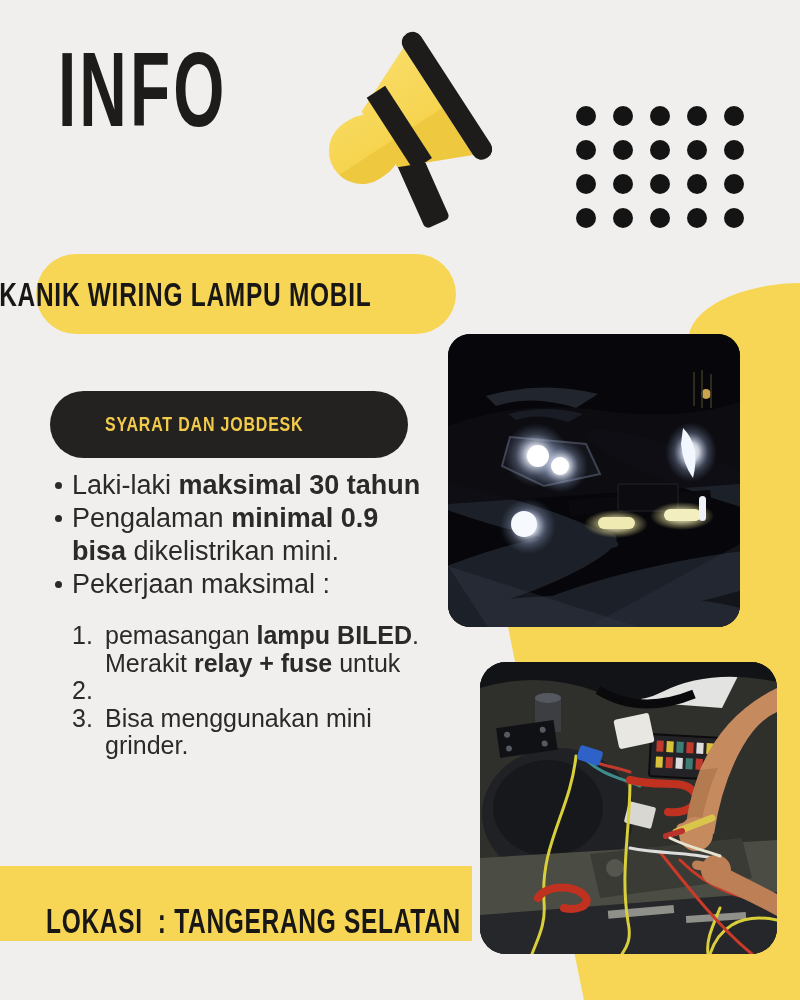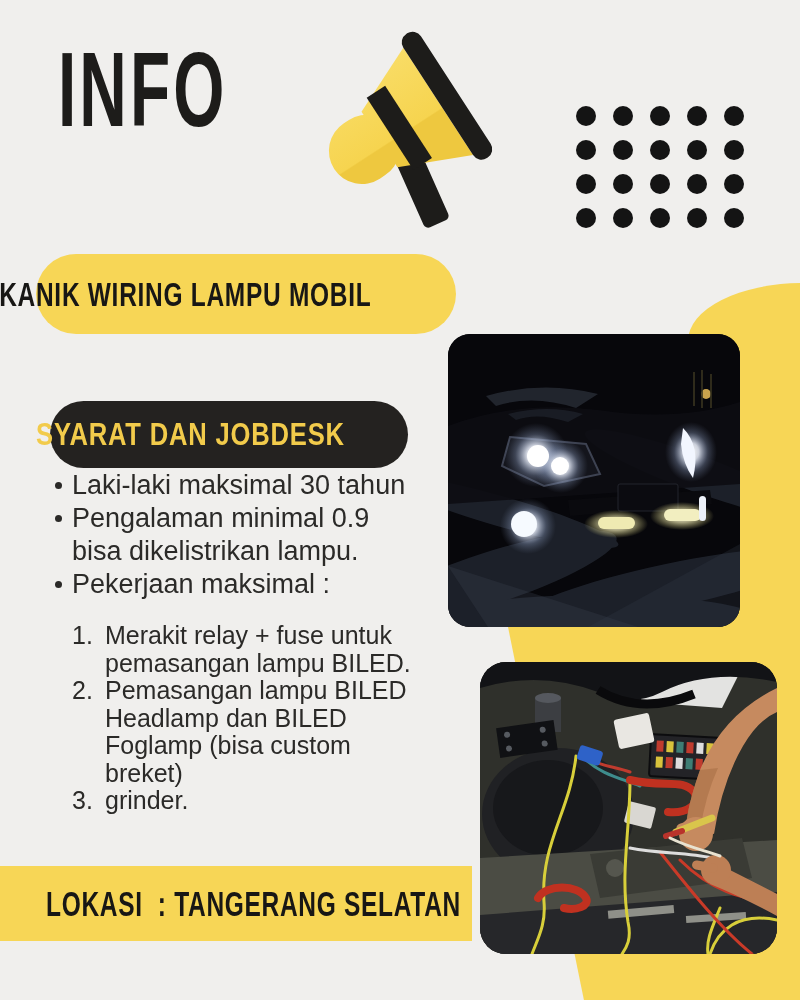--- a/index.html
+++ b/index.html
@@ -27,38 +27,38 @@
   
   .dots{position:absolute;left:576px;top:106px;z-index:3;display:grid;
     grid-template-columns:repeat(5,20px);grid-auto-rows:20px;column-gap:17px;row-gap:14px;}
   .dot{width:20px;height:20px;border-radius:50%;background:#141414;}
   
   .pill{position:absolute;z-index:3;display:flex;align-items:center;justify-content:center;
     font-weight:bold;}
   .pill-role{left:36px;top:254px;width:420px;height:80px;border-radius:40px;
     background:#f7d656;color:#181715;font-size:34px;}
   .pill-role .cond{transform:scaleX(.72);letter-spacing:1px;}
-  .pill-section{left:50px;top:401px;width:358px;height:67px;border-radius:34px;
-    background:#242220;color:#f2cb4b;font-size:32px;}
+  .pill-section{left:50px;top:391px;width:358px;height:67px;border-radius:34px;
+    background:#242220;color:#f2cb4b;font-size:20px;}
   .pill-section .cond{transform:scaleX(.80);letter-spacing:1px;}
   
   .req{position:absolute;left:46px;top:469px;width:408px;z-index:3;margin:0;padding:0;
     list-style:none;color:#2b2a28;font-size:27px;line-height:33px;}
   .req li{position:relative;padding-left:26px;}
   .req li::before{content:"";position:absolute;left:9px;top:13px;width:7px;height:7px;
     border-radius:50%;background:#2b2a28;}
   
   .tasks{position:absolute;left:72px;top:622px;width:382px;z-index:3;margin:0;padding:0;
     list-style:none;color:#2b2a28;font-size:25px;line-height:27.5px;}
   .tasks li{display:flex;}
   .tasks .num{flex:0 0 33px;}
-  .b{font-weight:normal;}
+  .b{font-weight:bold;}
   
   .banner{position:absolute;left:0;top:866px;width:472px;height:75px;z-index:3;
-    background:#f7d656;display:flex;align-items:center;color:#181715;
+    background:#f7d656;display:flex;align-items:flex-end;color:#181715;
     font-weight:bold;font-size:35px;padding-left:46px;box-sizing:border-box;}
   .banner .cond{transform:scaleX(.70);letter-spacing:1px;}
 </style>
 </head>
 <body>
 
 <div class="poster">
 
   <div class="blob blob-right"></div>
   <div class="blob blob-bottom"></div>
@@ -118,50 +118,45 @@
 
   <ul class="req">
       <li>
         <div class="li-body">
           <div class="line"><span>Laki-laki </span><span class="b">maksimal 30 tahun</span></div>
         </div>
       </li>
       <li>
         <div class="li-body">
           <div class="line"><span>Pengalaman </span><span class="b">minimal 0.9</span></div>
-          <div class="line"><span class="b">bisa</span><span> dikelistrikan lampu.</span></div>
+          <div class="line"><span class="b">bisa</span><span> dikelistrikan mini.</span></div>
         </div>
       </li>
       <li>
         <div class="li-body">
           <div class="line"><span>Pekerjaan maksimal :</span></div>
         </div>
       </li>
     </ul>
 
   <ol class="tasks">
       <li>
         <span class="num">1.</span>
         <div class="li-body">
+          <div class="line"><span>pemasangan </span><span class="b">lampu BILED</span><span>.</span></div>
           <div class="line"><span>Merakit </span><span class="b">relay + fuse</span><span> untuk</span></div>
-          <div class="line"><span>pemasangan </span><span class="b">lampu BILED</span><span>.</span></div>
         </div>
       </li>
       <li>
         <span class="num">2.</span>
-        <div class="li-body">
-          <div class="line"><span>Pemasangan lampu BILED</span></div>
-          <div class="line"><span>Headlamp dan BILED</span></div>
-          <div class="line"><span>Foglamp (</span><span class="b">bisa custom</span></div>
-          <div class="line"><span class="b">breket</span><span>)</span></div>
-        </div>
       </li>
       <li>
         <span class="num">3.</span>
         <div class="li-body">
+          <div class="line"><span>Bisa menggunakan mini</span></div>
           <div class="line"><span>grinder.</span></div>
         </div>
       </li>
     </ol>
 
   <div class="banner">
     <span class="cond">LOKASI  : TANGERANG SELATAN</span>
   </div>
 
   <div class="photo photo-1">

